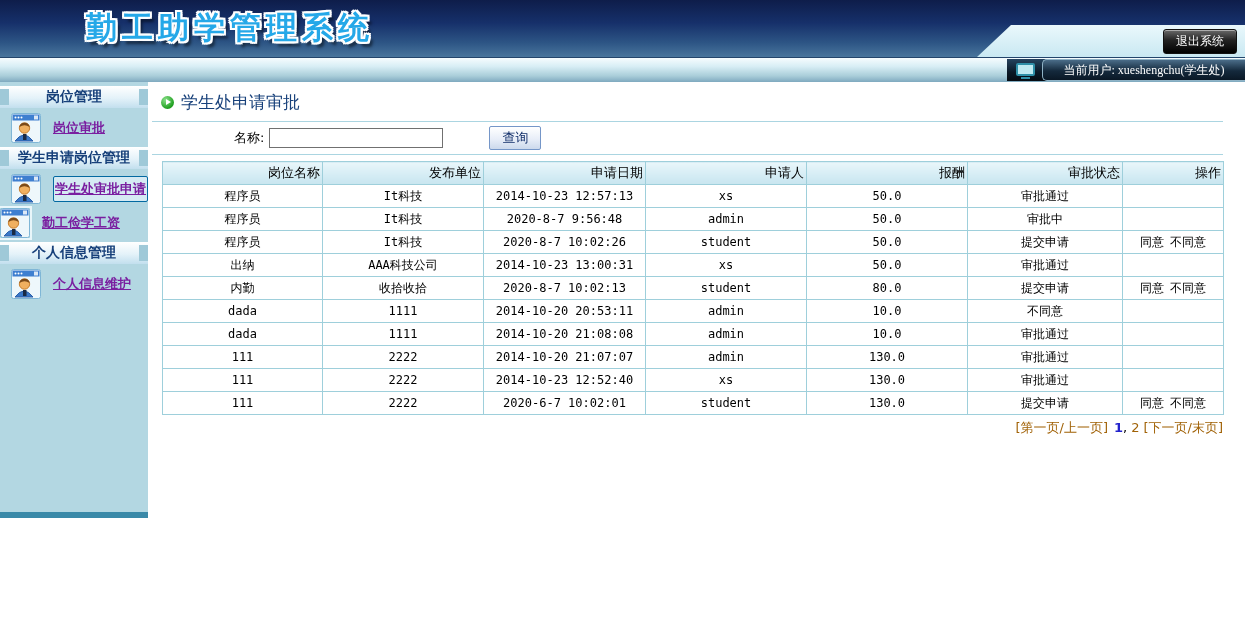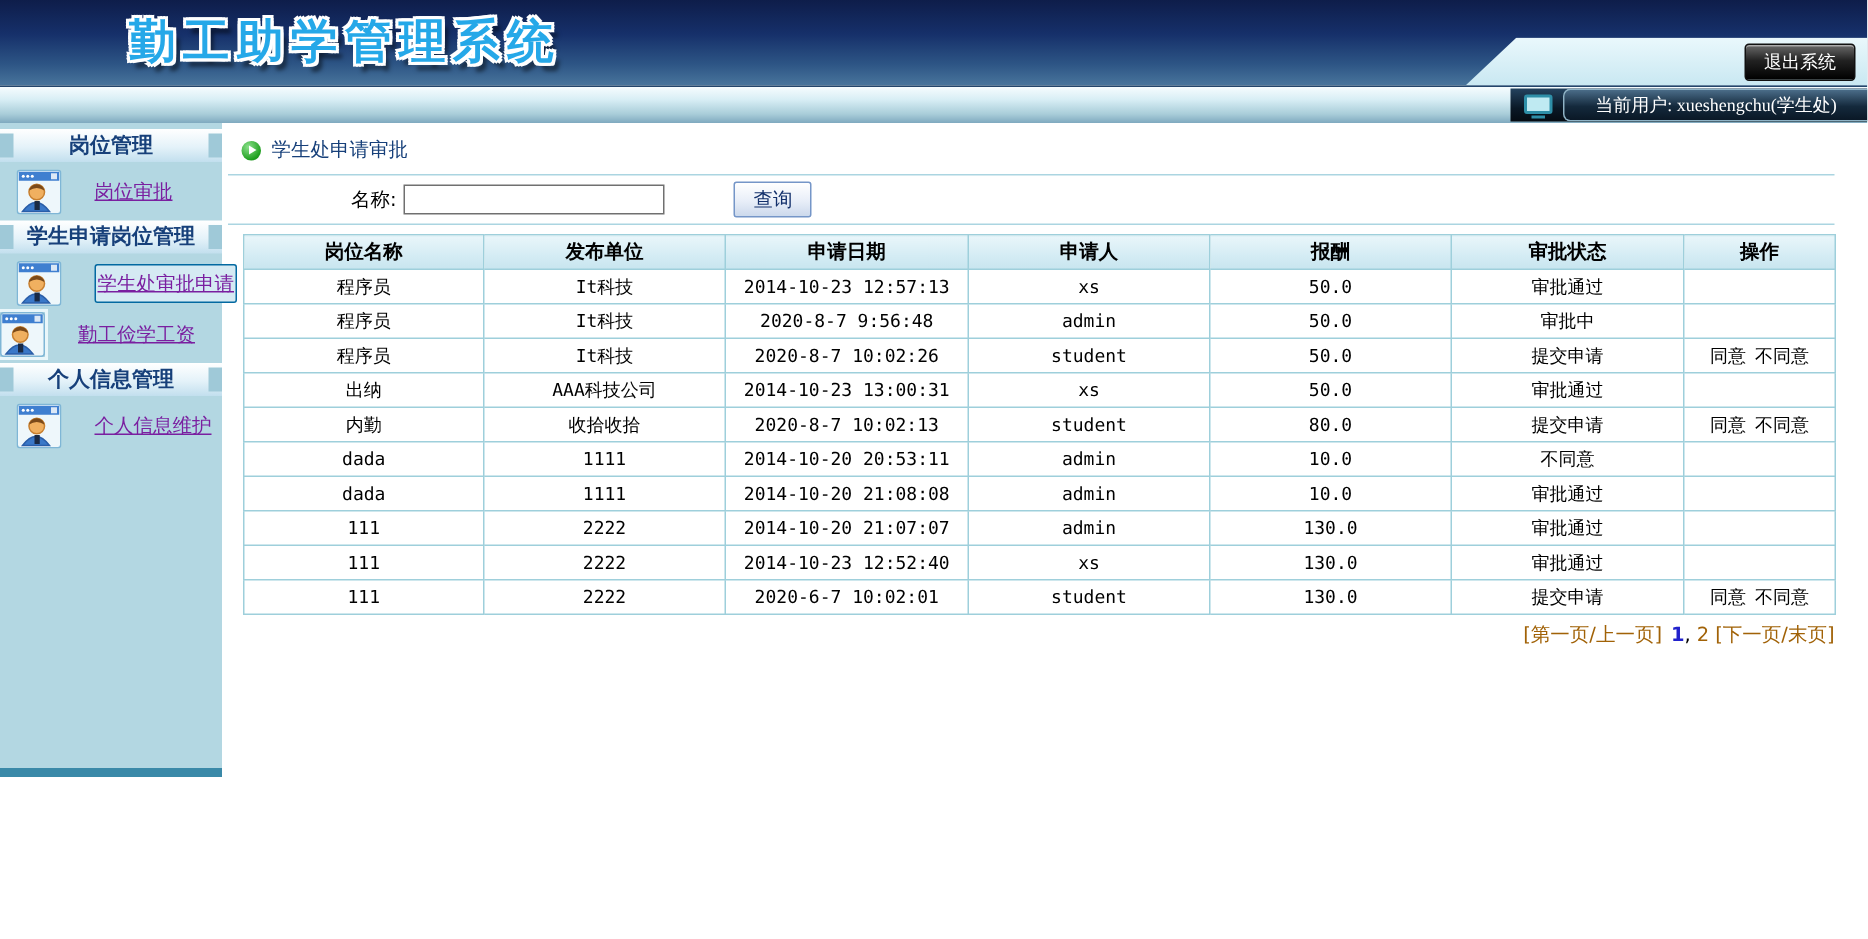--- a/index.html
+++ b/index.html
@@ -41,47 +41,47 @@
   .sidebar { position:relative; width:148px; flex:0 0 148px; background:var(--sidebar_bg,#b3d7e2); padding-top:2px; }
   .sidebar::after { content:''; position:absolute; left:0; right:0; bottom:0; height:6px; background:#3a89a8; }
   .main { flex:1; background:#fff; }
 
   
   .side-header { position:relative; height:22px; margin:2px 0 3px 0; display:flex; align-items:center; justify-content:center;
     background:linear-gradient(180deg,#ffffff 0%,#e4f2f9 55%,#c2dfee 100%);
     font-size:14px; font-weight:bold; color:var(--nav_header_text,#17407a); }
   .side-header::before,.side-header::after { content:''; position:absolute; top:3px; bottom:3px; width:9px; background:#9fc9d8; }
   .side-header::before { left:0; } .side-header::after { right:0; }
-  .side-item { display:flex; align-items:center; gap:22px; padding:2px 1px 2px 11px; font-size:13px; cursor:pointer; }
+  .side-item { display:flex; align-items:center; gap:12px; padding:2px 1px 2px 11px; font-size:13px; cursor:pointer;font-weight:bold; }
   .side-item .icon-wrap { flex:0 0 auto; line-height:0; }
   .side-item a { color:var(--link_purple,#7a1fa0); text-decoration:underline; cursor:pointer; white-space:nowrap; }
   .side-item.selected a { border:1px solid #0369a1; border-radius:2px; background:#d5eaf3; padding:3px 1px; }
   .side-item.offset { padding-left:0; }
   .side-item.offset .icon-wrap { outline:2px solid #e9f6fa; }
 
   
-  .breadcrumb { display:flex; align-items:center; gap:7px; padding:9px 0 7px 13px; font-size:13px; color:#17407a; }
+  .breadcrumb { display:flex; align-items:center; gap:7px; padding:9px 0 7px 13px; font-size:17px; color:#17407a; }
   .bc-icon { width:13px; height:13px; border-radius:50%; flex:0 0 auto; position:relative;
     background:radial-gradient(circle at 35% 30%,#8ae08a,#1f9f1f 70%,#157a15); }
   .bc-icon::after { content:''; position:absolute; left:5px; top:3px;
     border-left:5px solid #fff; border-top:3.5px solid transparent; border-bottom:3.5px solid transparent; }
 
   
   .search-row { margin:0 22px 6px 4px; border-top:1px solid #abd5e1; border-bottom:1px solid #abd5e1;
     display:flex; align-items:center; padding:4px 0; background:#fff; }
   .search-label { margin-left:82px; font-size:13px; color:#000; }
   .search-input { width:174px; height:20px; border:1px solid #707070; margin-left:5px; font-size:13px; padding:0 3px; }
   .query-btn { margin-left:46px; font-family:inherit; font-size:13px; color:#13306b; padding:2px 12px; cursor:pointer;
     background:linear-gradient(180deg,#ffffff 0%,#e8eef8 55%,#ccd9ec 100%); border:1px solid #7596c8; border-radius:2px; }
 
   
   .data-table { width:1061px; margin-left:14px; border-collapse:collapse; table-layout:fixed; text-align:center; }
   .data-table th,.data-table td { border:1px solid var(--table_border,#9ecfdb); height:23px; padding:0 2px; overflow:hidden; white-space:nowrap; }
-  .data-table th { font-size:13px; font-weight:bold; color:#000;
-    background:linear-gradient(180deg,#e9f6fa 0%,#d4ecf4 60%,#c8e5ef 100%); }
+  .data-table th { font-size:13px; font-weight:normal; color:#000;
+    background:linear-gradient(180deg,#e9f6fa 0%,#d4ecf4 60%,#c8e5ef 100%);text-align:right; }
   .data-table td { font-size:12px; color:#000; background:#fff; font-family:"DejaVu Sans Mono","Liberation Mono",monospace; }
   .data-table td a { color:#000; text-decoration:none; margin:0 3px; cursor:pointer; }
 
   
   .pagination { width:1061px; margin-left:14px; text-align:right; font-size:13px; padding-top:4px; color:#000; white-space:nowrap; }
   .pagination a { color:#a16207; text-decoration:none; cursor:pointer; }
   .pg-current { color:var(--current_page_blue,#2222cc); font-weight:bold; margin-left:6px; }
   .pg-sep { margin-right:4px; }
   .pg-next { margin-left:4px; }
 </style>

